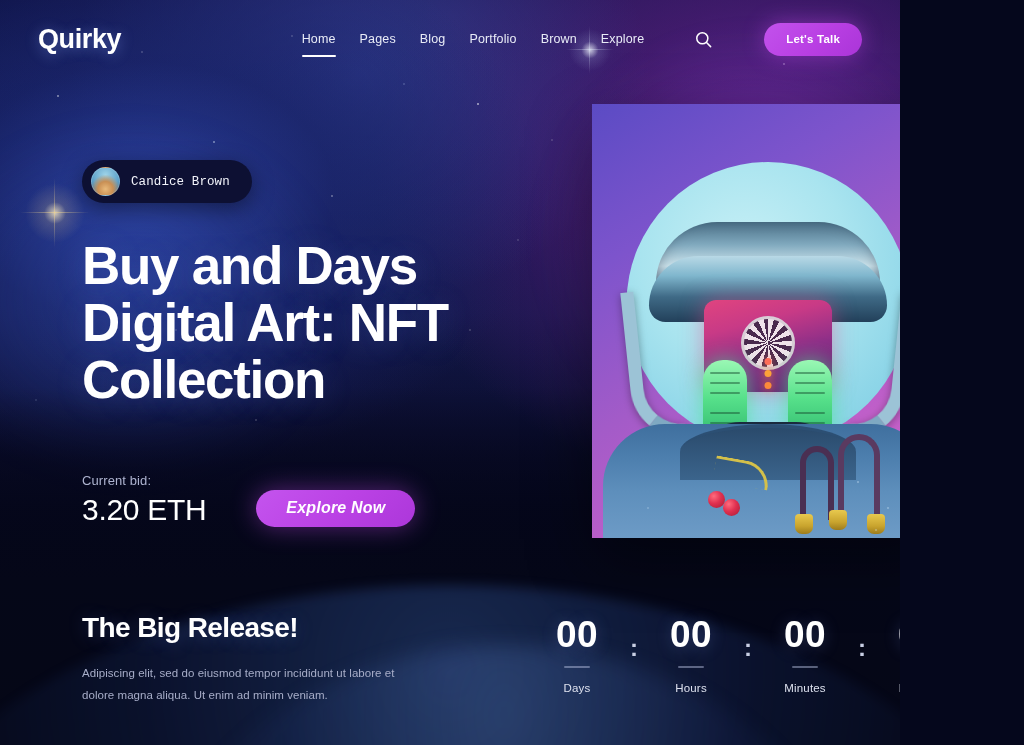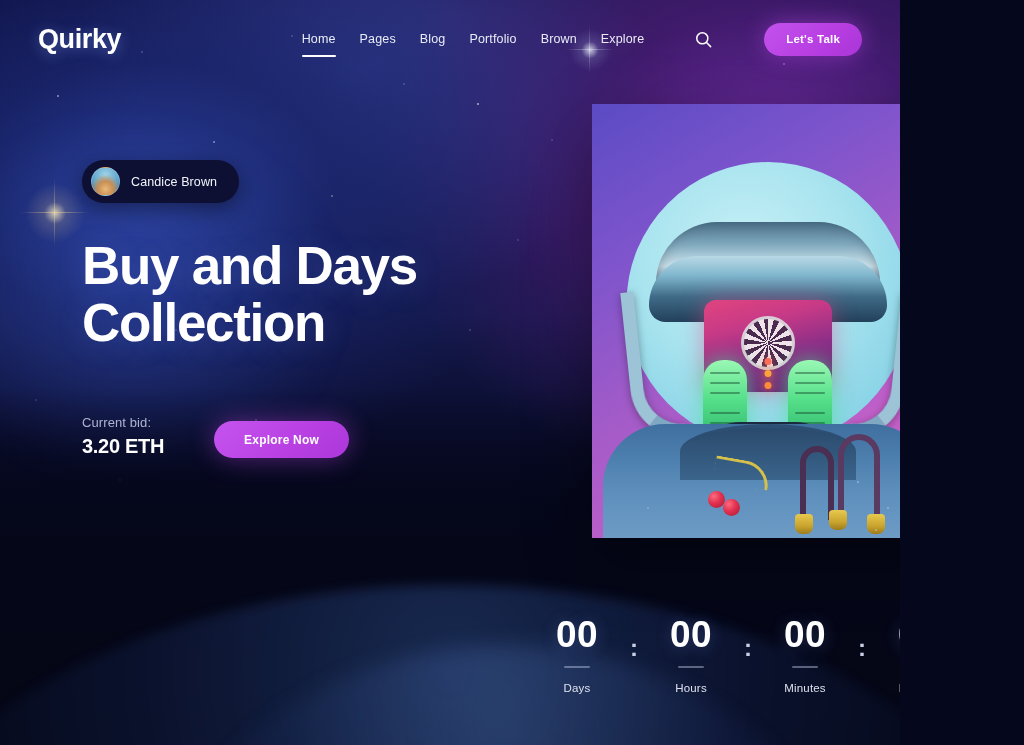--- a/index.html
+++ b/index.html
@@ -131,38 +131,38 @@
     background:#0d1033; border-radius:26px; padding:7px 22px 7px 9px;
     box-shadow:0 6px 22px rgba(0,0,0,0.45);
   }
   .avatar {
     width:29px; height:29px; border-radius:50%; overflow:hidden; flex:none;
     background:
       radial-gradient(circle at 50% 78%, #e8b97a 0%, #c98f54 30%, rgba(160,110,60,0) 58%),
       radial-gradient(circle at 50% 26%, #9fd4e8 0%, #5fa3cc 55%, #2e5f8c 100%);
     border:1.5px solid rgba(255,255,255,0.18);
   }
-  .author-name { font-size:12.5px; color:#f2f4fb; font-weight:500; letter-spacing:0.1px; }
+  .author-name { font-size:12.5px; color:#f2f4fb; font-weight:500; letter-spacing:0.1px;font-family:Liberation Mono, monospace; }
 
   .hero-title {
     margin-top:34px; font-size:53px; line-height:1.08; font-weight:700;
     color:#ffffff; letter-spacing:-1.3px;
     text-shadow:0 4px 30px rgba(110,140,255,0.22);
   }
   .hero-title span { display:block; }
 
   .bid-row { margin-top:64px; display:flex; align-items:flex-end; gap:50px; }
   .bid-label { font-size:13px; color:#aeb4d0; margin-bottom:5px; letter-spacing:0.1px; }
-  .bid-value { font-size:20px; font-weight:700; color:#ffffff; letter-spacing:-0.3px; }
+  .bid-value { font-size:30px; font-weight:400; color:#ffffff; letter-spacing:-0.3px; }
   .explore-btn {
     height:37px; padding:0 30px; border-radius:20px; border:none;
     background:linear-gradient(135deg,#c454ee 0%,#ba41e4 55%,#ac37da 100%);
-    color:#fff; font-size:12px; font-weight:600; letter-spacing:0.2px;
+    color:#fff; font-size:16px; font-weight:600; letter-spacing:0.2px;
     cursor:pointer; box-shadow:0 0 26px rgba(190,70,230,0.45);
-    display:flex; align-items:center; justify-content:center; white-space:nowrap;
+    display:flex; align-items:center; justify-content:center; white-space:nowrap;font-style:italic;
   }
 
   
   .art-frame {
     position:absolute; left:592px; top:104px; width:351px; height:434px;
     z-index:18; overflow:hidden;
     background:linear-gradient(150deg,#5b4bc4 0%, #7d54cc 26%, #a35bc8 52%, #c05fc9 74%, #d663c6 100%);
     box-shadow:0 22px 60px rgba(0,0,0,0.45);
   }
   .art-circle {
@@ -361,20 +361,21 @@
 
   <div class="hero-left">
 
     <div class="author-badge">
       <div class="avatar"></div>
       <div class="author-name">Candice Brown</div>
     </div>
 
     <h1 class="hero-title">
       <span>Buy and Days</span>
+      <span>Digital Art: NFT</span>
       <span>Collection</span>
     </h1>
 
     <div class="bid-row">
       <div>
         <div class="bid-label">Current bid:</div>
         <div class="bid-value">3.20 ETH</div>
       </div>
       <button class="explore-btn">Explore Now</button>
     </div>
@@ -418,20 +419,24 @@
     <div class="ch ch-cherry a"></div>
     <div class="ch ch-cherry b"></div>
     <div class="ch ch-cord-l"></div>
     <div class="ch ch-cord-r"></div>
     <div class="ch ch-plug p1"></div>
     <div class="ch ch-plug p2"></div>
     <div class="ch ch-plug p3"></div>
     <div class="art-speck"></div>
   </div>
 
+  <div class="release">
+    <div class="release-title">The Big Release!</div>
+    <div class="release-desc">Adipiscing elit, sed do eiusmod tempor incididunt ut labore et dolore magna aliqua. Ut enim ad minim veniam.</div>
+  </div>
 
   <div class="countdown">
     <div class="cd-unit">
       <div class="cd-num">00</div>
       <div class="cd-rule"></div>
       <div class="cd-label">Days</div>
     </div>
     <div class="cd-sep">:</div>
 
     <div class="cd-unit">

